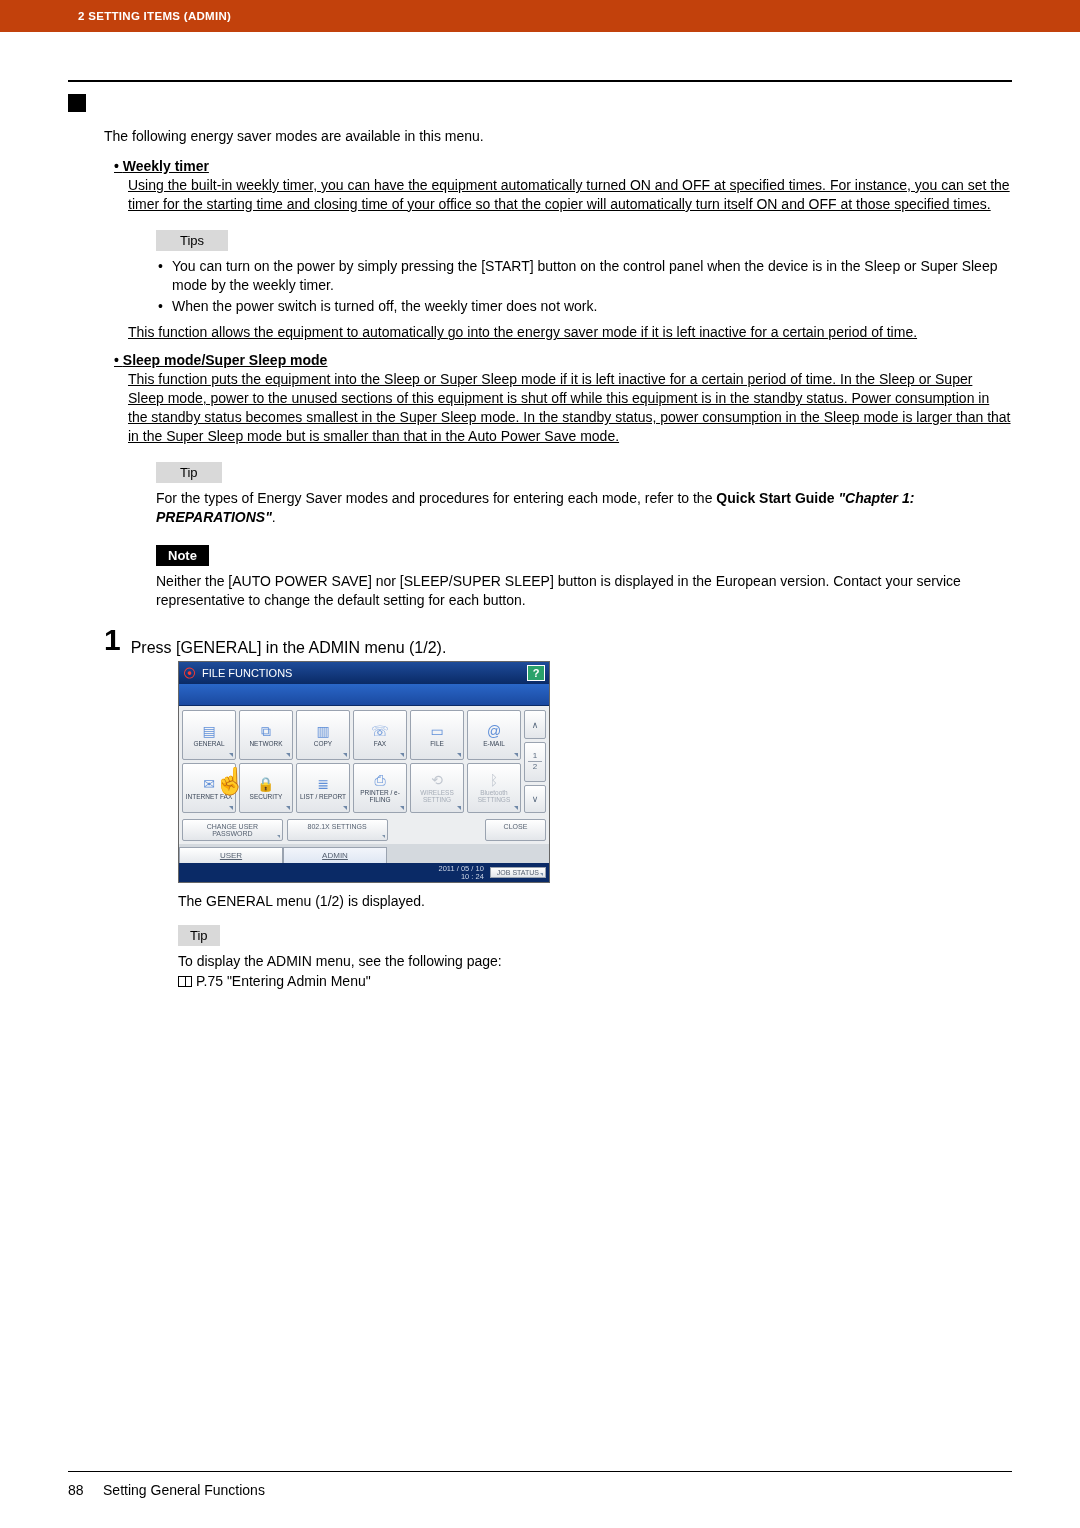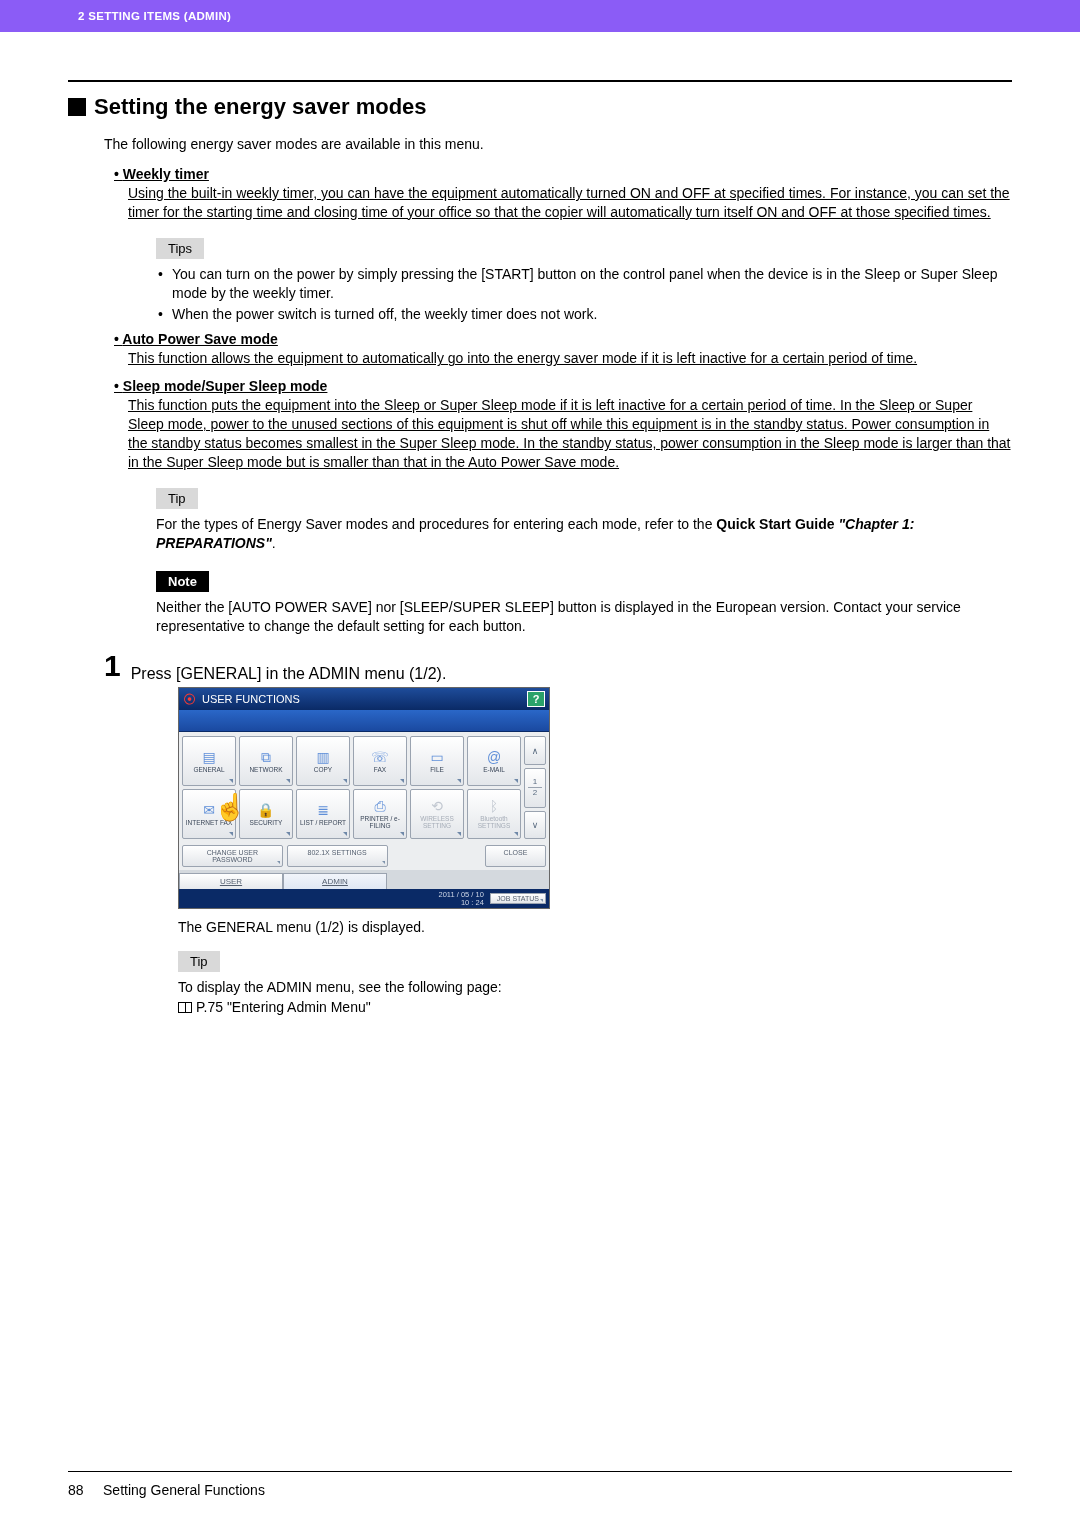--- a/index.html
+++ b/index.html
@@ -6,21 +6,21 @@
   body {
     font-family: Arial, Helvetica, sans-serif;
     font-size: 14px;
     color: #000;
     background: #fff;
     width: 1080px;
     height: 1528px;
     position: relative;
   }
   .header-bar {
-    background: #8b5cf6;
+    background: #c2410c;
     color: #fff;
     font-size: 11.5px;
     font-weight: bold;
     padding: 10px 16px 10px 78px;
     letter-spacing: 0.3px;
   }
   .content {
     padding: 0 68px 0 68px;
   }
   .hr-top {
@@ -65,21 +65,21 @@
     font-weight: bold;
   }
   .bullet-body {
     font-size: 14px;
     line-height: 1.35;
     margin-bottom: 10px;
   }
   .tips-label, .tip-label {
     display: inline-block;
     background: #d9d9d9;
-    padding: 3px 12px;
+    padding: 3px 24px;
     font-size: 13px;
     margin-left: 88px;
     margin-top: 6px;
     margin-bottom: 6px;
   }
   .note-label {
     display: inline-block;
     background: #000;
     color: #fff;
     padding: 3px 12px;
@@ -355,38 +355,36 @@
 
 <div class="header-bar">
   <span>2 SETTING ITEMS (ADMIN)</span>
 </div>
 
 <div class="content">
   <hr class="hr-top">
 
   <div class="section-title-row">
     <span class="black-square"></span>
-    <span class="section-title">Setting the energy saver modes</span>
   </div>
 
   <p class="intro">The following energy saver modes are available in this menu.</p>
 
   <div class="bullet-block">
     <p class="bullet-head">Weekly timer</p>
     <p class="bullet-body">Using the built-in weekly timer, you can have the equipment automatically turned ON and OFF at specified times. For instance, you can set the timer for the starting time and closing time of your office so that the copier will automatically turn itself ON and OFF at those specified times.</p>
   </div>
 
   <span class="tips-label">Tips</span>
   <ul class="sub-bullets">
     <li>You can turn on the power by simply pressing the [START] button on the control panel when the device is in the Sleep or Super Sleep mode by the weekly timer.</li>
     <li>When the power switch is turned off, the weekly timer does not work.</li>
   </ul>
 
   <div class="bullet-block">
-    <p class="bullet-head">Auto Power Save mode</p>
     <p class="bullet-body">This function allows the equipment to automatically go into the energy saver mode if it is left inactive for a certain period of time.</p>
   </div>
 
   <div class="bullet-block">
     <p class="bullet-head">Sleep mode/Super Sleep mode</p>
     <p class="bullet-body">This function puts the equipment into the Sleep or Super Sleep mode if it is left inactive for a certain period of time. In the Sleep or Super Sleep mode, power to the unused sections of this equipment is shut off while this equipment is in the standby status. Power consumption in the standby status becomes smallest in the Super Sleep mode. In the standby status, power consumption in the Sleep mode is larger than that in the Super Sleep mode but is smaller than that in the Auto Power Save mode.</p>
   </div>
 
   <span class="tip-label">Tip</span>
   <p class="tip-body">
@@ -399,21 +397,21 @@
 
   <div class="step-row">
     <span class="step-num">1</span>
     <span class="step-title">Press [GENERAL] in the ADMIN menu (1/2).</span>
   </div>
 
   <div class="screenshot-wrap">
     <div class="device">
       <div class="device-titlebar">
         <span class="t-icon">⦿</span>
-        <span>USER FUNCTIONS</span>
+        <span>FILE FUNCTIONS</span>
         <span class="device-help">?</span>
       </div>
       <div class="device-bluebar"></div>
 
       <div class="device-body-wrap">
         <div class="device-body">
           <div class="tile-grid">
             <div class="tile">
                 <span class="ticon">▤</span>
                 <span>GENERAL</span>

